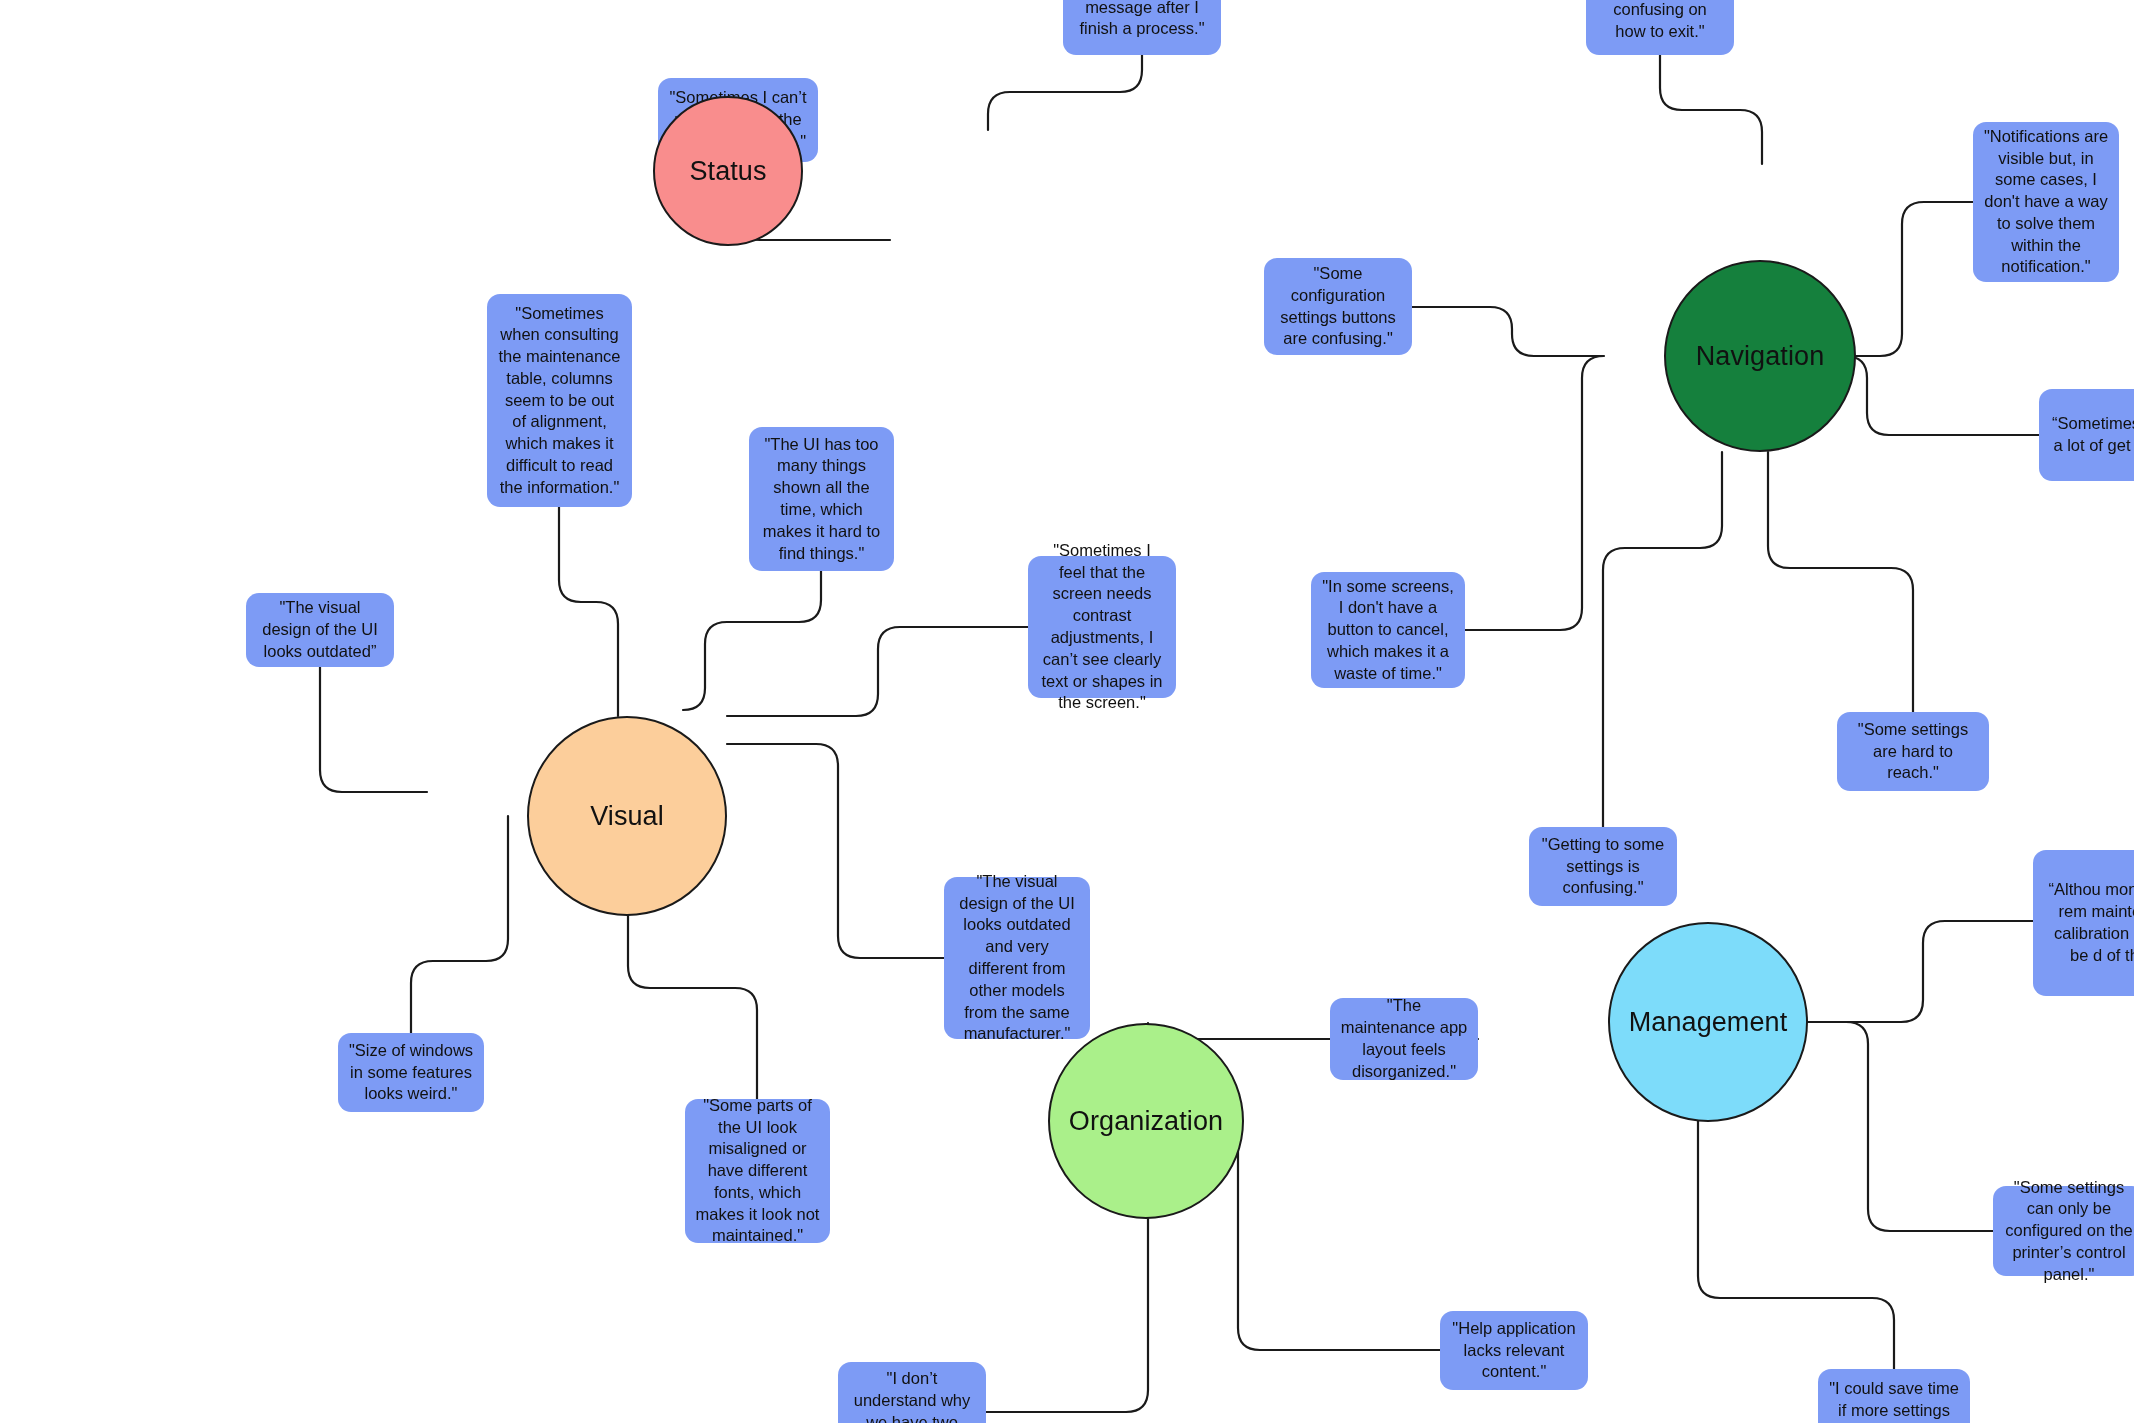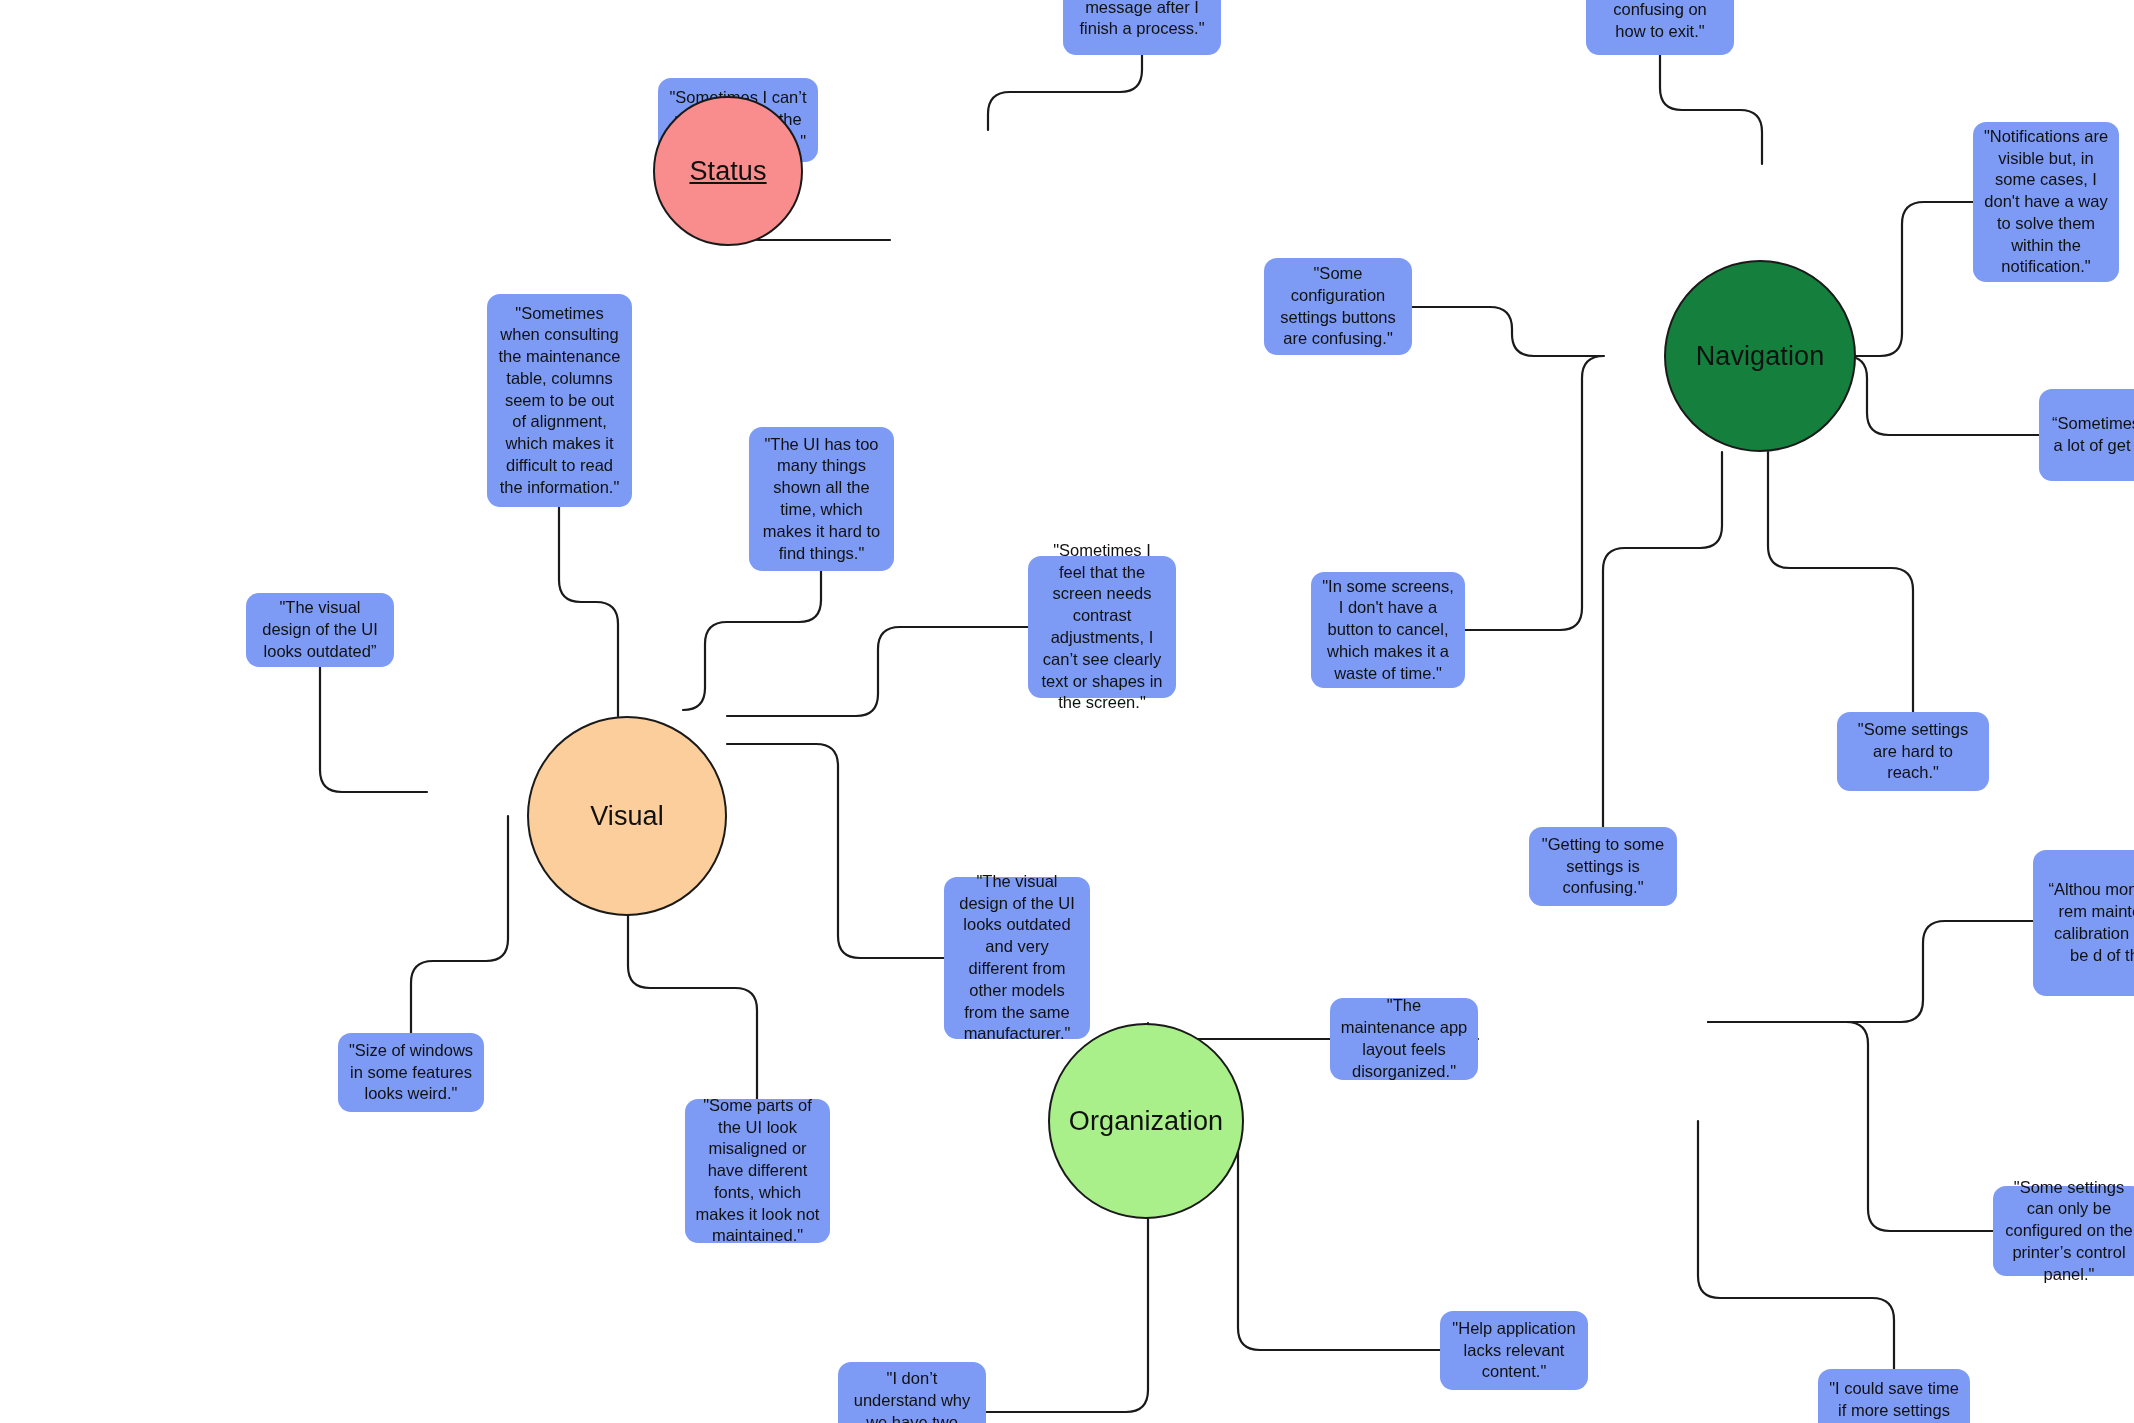--- a/index.html
+++ b/index.html
@@ -91,32 +91,35 @@
 
     <path d="M 1478 1039 L 1170 1039 Q 1148 1039 1148 1061 L 1148 1023"></path>
     <path d="M 1440 1350 L 1260 1350 Q 1238 1350 1238 1328 L 1238 1143 Q 1238 1121 1216 1121 L 1146 1121"></path>
     <path d="M 986 1412 L 1126 1412 Q 1148 1412 1148 1390 L 1148 1219"></path>
 
     <path d="M 2033 921 L 1945 921 Q 1923 921 1923 943 L 1923 1000 Q 1923 1022 1901 1022 L 1708 1022"></path>
     <path d="M 1993 1231 L 1890 1231 Q 1868 1231 1868 1209 L 1868 1044 Q 1868 1022 1846 1022 L 1708 1022"></path>
     <path d="M 1894 1369 L 1894 1320 Q 1894 1298 1872 1298 L 1720 1298 Q 1698 1298 1698 1276 L 1698 1121"></path>
   </svg>
 
-  <div class="hub" style="left:653px; top:96px; width:150px; height:150px; background:#f98d8d;text-decoration:underline;">
+  <div class="hub" style="left:653px; top:96px; width:150px; height:150px; background:#f98d8d;">
     <span>Status</span>
   </div>
   <div class="hub" style="left:1664px; top:260px; width:192px; height:192px; background:#15803d;">
     <span>Navigation</span>
   </div>
   <div class="hub" style="left:527px; top:716px; width:200px; height:200px; background:#fcce9b;">
     <span>Visual</span>
   </div>
   <div class="hub" style="left:1048px; top:1023px; width:196px; height:196px; background:#aaf08a;">
     <span>Organization</span>
   </div>
+  <div class="hub" style="left:1608px; top:922px; width:200px; height:200px; background:#7ddcfa;">
+    <span>Management</span>
+  </div>
 
   <div class="quote" style="left:1063px; top:-40px; width:158px; height:95px;">
     <span>or “failed” message after I finish a process."</span>
     </div>
 
   <div class="quote" style="left:658px; top:78px; width:160px; height:84px;">
     <span>"Sometimes I can’t read correctly the printheads status."</span>
     </div>
 
   <div class="quote" style="left:1586px; top:-57px; width:148px; height:112px;">

